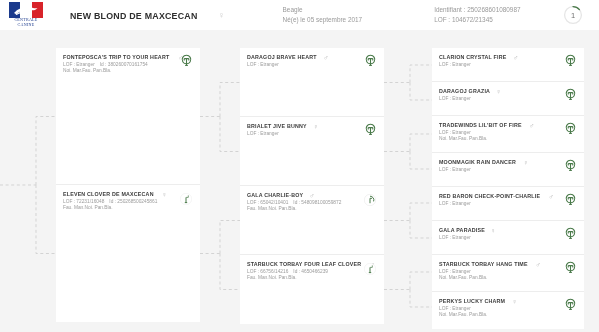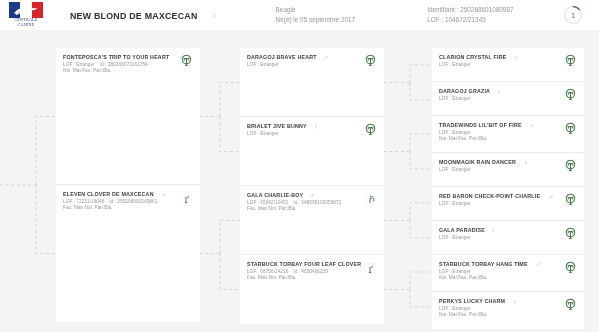--- a/index.html
+++ b/index.html
@@ -33,21 +33,21 @@
   }
   .logo .logotext {
     position: absolute; left: 0; top: 16px; width: 40px;
     text-align: center; line-height: 4.6px;
   }
   .logo .logotext span {
     display: block; font-size: 4.1px; letter-spacing: .22px;
     color: #1b3a8c; font-family: "Liberation Serif", serif;
   }
   .hdr-name {
-    flex: 0 0 auto; margin-left: 18px; display: flex; align-items: center; gap: 4px;
+    flex: 0 0 auto; margin-left: 18px; display: flex; align-items: center; gap: 11px;
   }
   .hdr-name .nm {
     font-size: 9.5px; font-weight: bold; color: #2e2e2e;
     letter-spacing: .25px; font-family: "Liberation Sans", sans-serif;
     transform: scaleX(.93); transform-origin: left center;
   }
   .hdr-meta {
     margin-left: 58px; font-size: 6.4px; color: #9a9a9a; line-height: 10px;
   }
   .hdr-meta2 { margin-left: 72px; font-size: 6.4px; color: #9a9a9a; line-height: 10px; }

